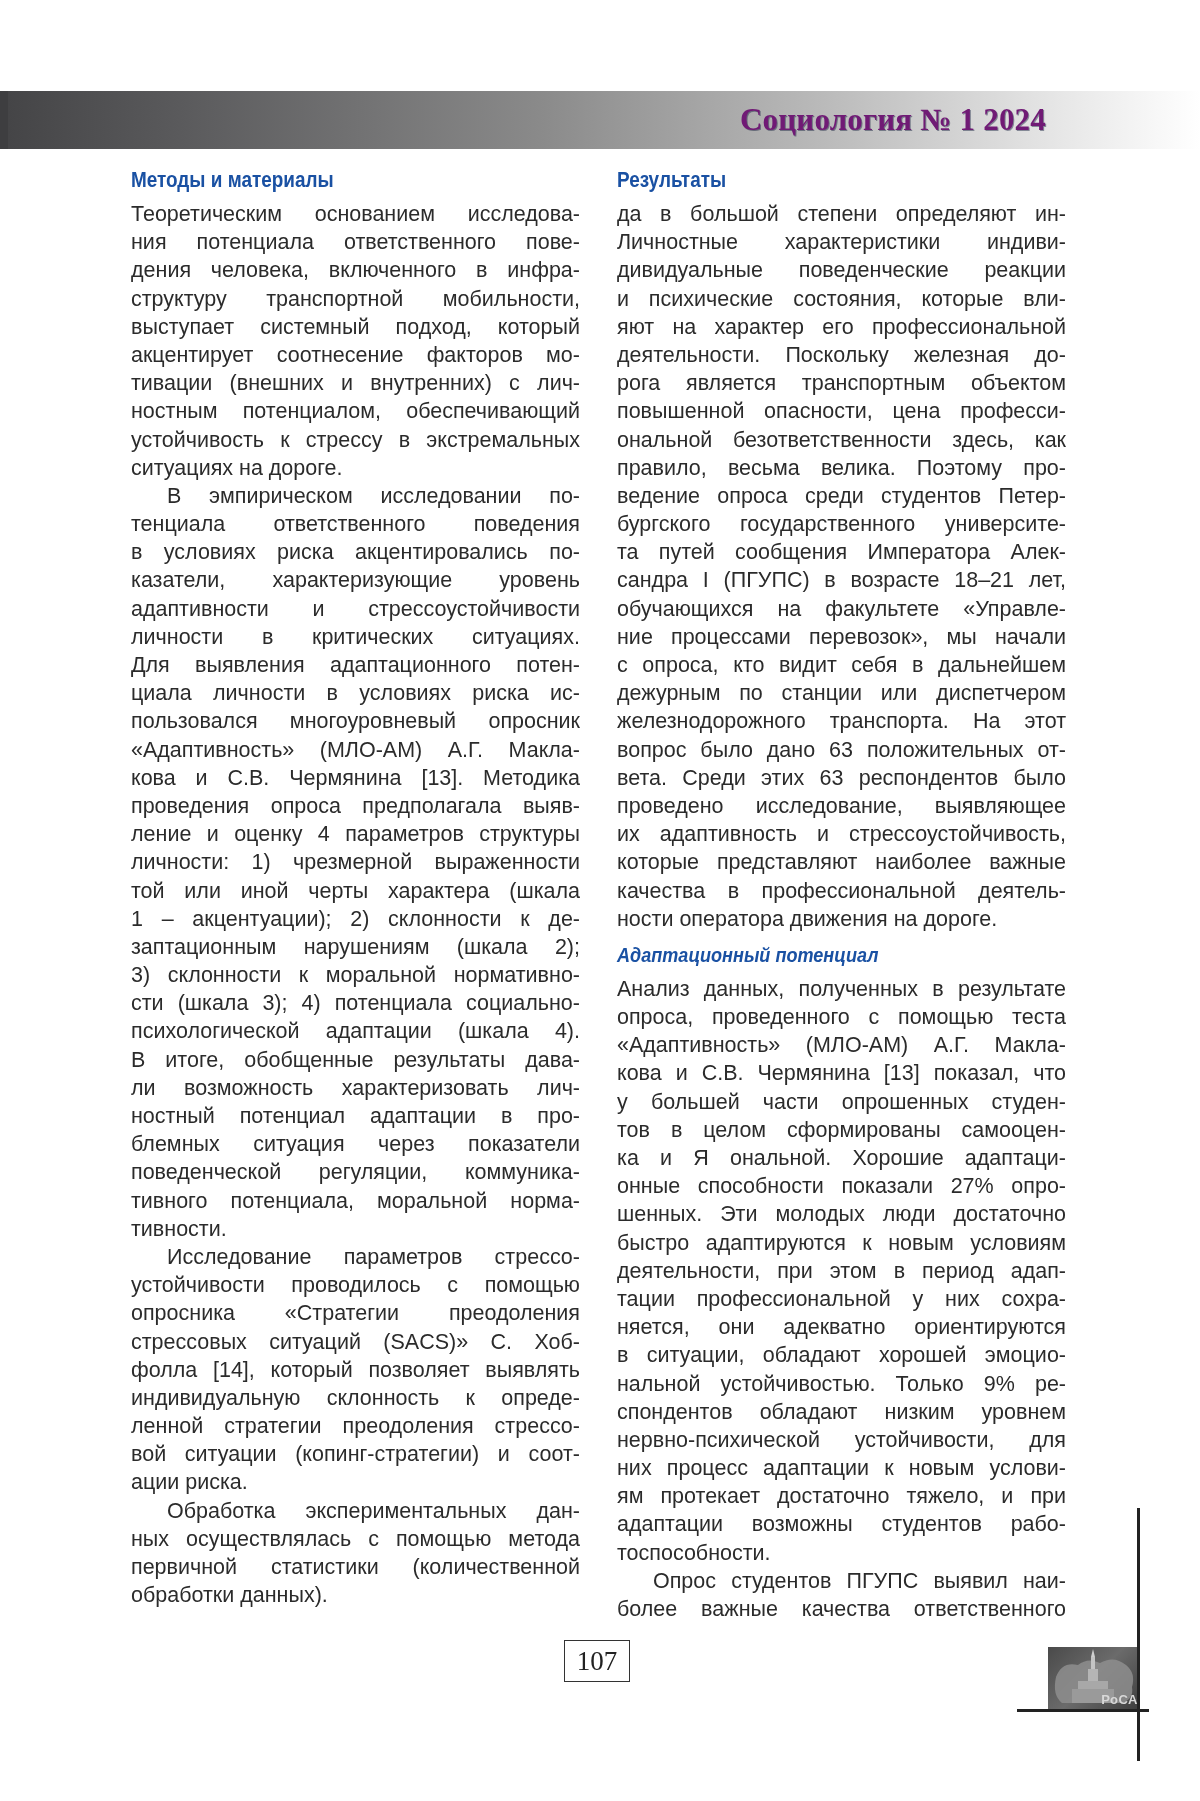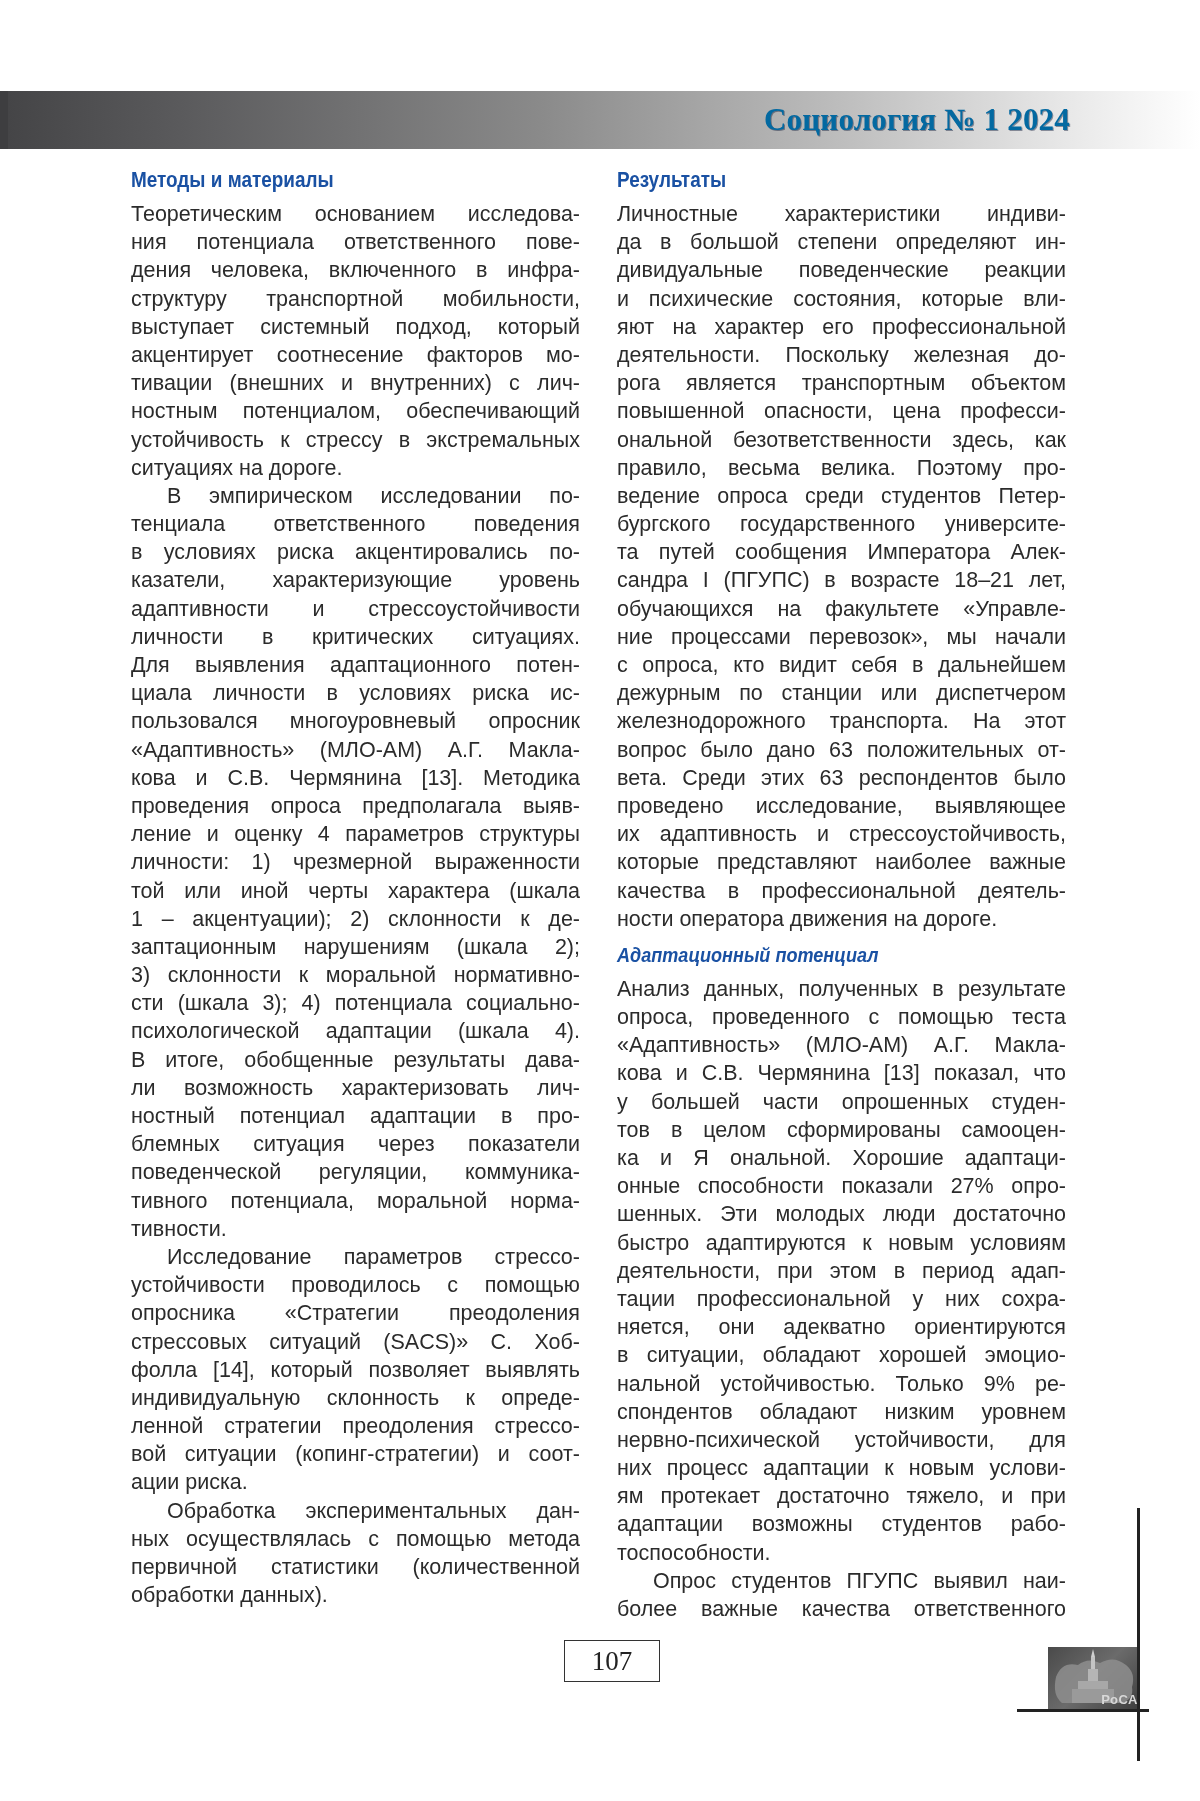--- a/index.html
+++ b/index.html
@@ -6,23 +6,23 @@
   body { width: 1200px; height: 1801px; position: relative; overflow: hidden;
          font-family: "Liberation Sans", sans-serif; color: #2b2b2b; }
   .header-band {
     position: absolute; left: 0; top: 91px; width: 1200px; height: 58px;
     background: linear-gradient(to right, #444446 0%, #5a5a5c 15%, #8a8a8a 45%, #bdbdbd 70%, #e6e6e6 88%, #ffffff 100%);
   }
   .header-band::before {
     content: ""; position: absolute; left: 0; top: 0; width: 8px; height: 100%; background: #3e3e40;
   }
   .journal-title {
-    position: absolute; left: 764px; top: 100px; height: 40px; line-height: 40px;
+    position: absolute; left: 740px; top: 100px; height: 40px; line-height: 40px;
     font-family: "Liberation Serif", "DejaVu Serif", serif; font-weight: bold; font-size: 31px;
-    color: #0369a1; letter-spacing: 0.2px; white-space: nowrap;
+    color: #701a75; letter-spacing: 0.2px; white-space: nowrap;
     text-shadow: 1px 1px 0 rgba(20,30,60,0.45);
   }
   .column { position: absolute; top: 164px; width: 449px; }
   .col-left { left: 131px; }
   .col-right { left: 617px; }
   .section-heading {
     font-family: "Liberation Sans", sans-serif; font-weight: bold; font-size: 22px;
     color: #1a51a3; height: 36px; line-height: 32px; transform: scaleX(0.86); transform-origin: left center;
     white-space: nowrap;
   }
@@ -30,21 +30,21 @@
     font-style: italic; font-weight: bold; font-size: 21px; color: #1a51a3;
     height: 42px; line-height: 44px; transform: scaleX(0.86); transform-origin: left center; white-space: nowrap;
   }
   .line {
     font-size: 21.5px; height: 28.2px; line-height: 28.2px; white-space: nowrap;
     text-align: justify; text-align-last: justify; color: #2b2b2b;
   }
   .line.last { text-align-last: left; }
   .line.indent { padding-left: 36px; }
   .page-number-box {
-    position: absolute; left: 564px; top: 1640px; width: 96px; height: 42px;
+    position: absolute; left: 564px; top: 1640px; width: 66px; height: 42px;
     border: 1.5px solid #333; box-sizing: border-box;
     font-family: "Liberation Serif", serif; font-size: 27px; line-height: 40px; text-align: center; color: #222;
   }
   .crop-v { position: absolute; left: 1137px; top: 1508px; width: 3px; height: 253px; background: #222; }
   .crop-h { position: absolute; left: 1017px; top: 1709px; width: 132px; height: 3px; background: #222; }
   .logo {
     position: absolute; left: 1048px; top: 1647px; width: 90px; height: 62px;
     background: linear-gradient(135deg, #4a4a4a, #6b6b6b 50%, #3e3e3e);
     overflow: hidden;
   }
@@ -113,22 +113,22 @@
       <div class="line indent">Обработка экспериментальных дан-</div>
       <div class="line">ных осуществлялась с помощью метода</div>
       <div class="line">первичной статистики (количественной</div>
       <div class="line last">обработки данных).</div>
     </div>
 </div>
 
 <div class="column col-right">
   <div class="section-heading">Результаты</div>
   <div id="right-lines-a">
+      <div class="line">да в большой степени определяют ин-</div>
       <div class="line">Личностные характеристики индиви-</div>
-      <div class="line">да в большой степени определяют ин-</div>
       <div class="line">дивидуальные поведенческие реакции</div>
       <div class="line">и психические состояния, которые вли-</div>
       <div class="line">яют на характер его профессиональной</div>
       <div class="line">деятельности. Поскольку железная до-</div>
       <div class="line">рога является транспортным объектом</div>
       <div class="line">повышенной опасности, цена професси-</div>
       <div class="line">ональной безответственности здесь, как</div>
       <div class="line">правило, весьма велика. Поэтому про-</div>
       <div class="line">ведение опроса среди студентов Петер-</div>
       <div class="line">бургского государственного университе-</div>

